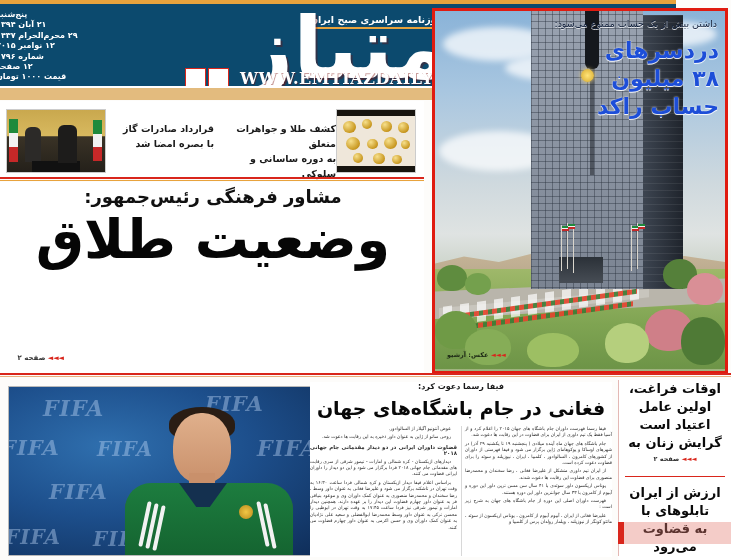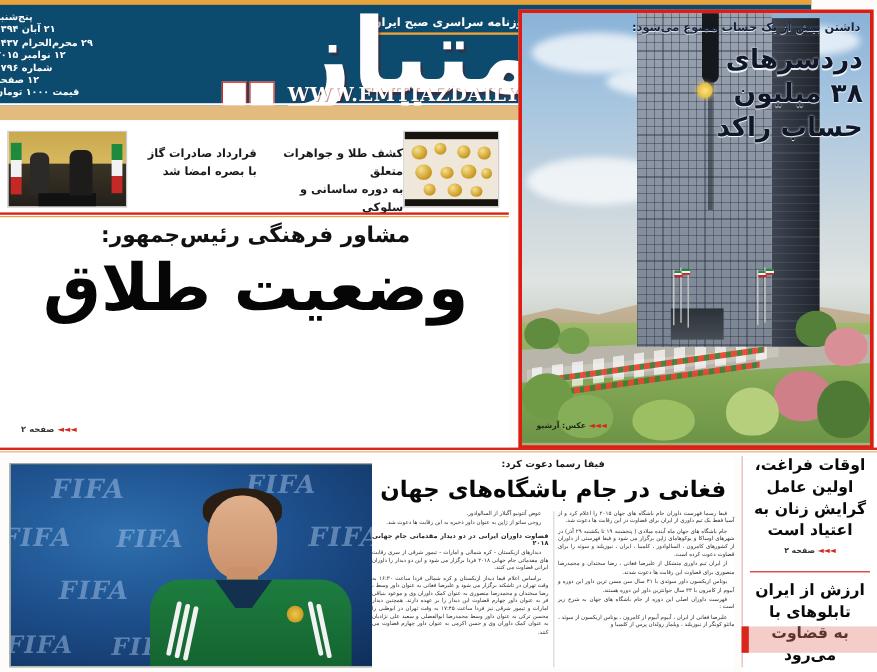--- a/index.html
+++ b/index.html
@@ -112,23 +112,23 @@
   .tower-slot{position:absolute;left:155px;top:56px;width:4px;height:108px;background:rgba(20,24,30,.5);}
   .tower-emblem{position:absolute;left:146px;top:58px;width:13px;height:13px;border-radius:50%;
       background:radial-gradient(circle,#ffe479,#d6a82b);box-shadow:0 0 4px rgba(255,220,120,.9);}
   .entrance{position:absolute;left:124px;top:246px;width:44px;height:26px;
       background:linear-gradient(to bottom,#2b3138,#474d55);}
   .mast{position:absolute;width:1px;height:46px;background:#d9d5cc;}
   .mast-flag{position:absolute;width:7px;height:5px;
       background:linear-gradient(to bottom,#1f8a3c 33%,#f4f4f4 33%,#f4f4f4 66%,#c62828 66%);}
   .tree{position:absolute;border-radius:50% 50% 46% 46%;}
   .hl-red{position:absolute;right:6px;direction:rtl;text-align:left;font-weight:bold;
-      color:#0f172a;text-shadow:0 1px 0 rgba(255,255,255,.85),0 0 2px rgba(255,255,255,.9);}
+      color:#1d4ed8;text-shadow:0 1px 0 rgba(255,255,255,.85),0 0 2px rgba(255,255,255,.9);}
   .cover-kicker{position:absolute;right:8px;top:7px;direction:rtl;text-align:center;
-      font-size:9.5px;font-weight:bold;color:#13223d;text-shadow:0 1px 0 rgba(255,255,255,.8);}
+      font-size:9.5px;font-weight:normal;color:#13223d;text-shadow:0 1px 0 rgba(255,255,255,.8);}
   .cover-h{font-size:22px;line-height:28px;}
   .cover-caption{position:absolute;left:12px;bottom:12px;font-size:6.5px;color:#1e2a16;direction:rtl;
       font-weight:bold;}
   .cover-caption .dots{color:#d9261c;}
 
   
   .mid-rule{position:absolute;left:0;top:373px;width:731px;height:2px;background:#d9261c;}
   .mid-rule2{position:absolute;left:0;top:376px;width:731px;height:1px;background:#e8b07e;}
 
   
@@ -374,22 +374,22 @@
       </div>
     </div>
   </div>
 
   <div class="side">
     <div class="side-div"></div>
 
     <div class="side-item" style="top:0;">
       <div class="side-hl">اوقات فراغت،</div>
       <div class="side-hl">اولین عامل</div>
+      <div class="side-hl">اعتیاد است</div>
       <div class="side-hl">گرایش زنان به</div>
-      <div class="side-hl">اعتیاد است</div>
       <div class="side-ref">
         <span class="dots">◄◄◄</span>
         <span>صفحه ۲</span>
       </div>
     </div>
 
     <div class="side-rule" style="top:96px;"></div>
 
     <div class="side-item" style="top:104px;">
       <div class="side-hl">ارزش از ایران</div>

